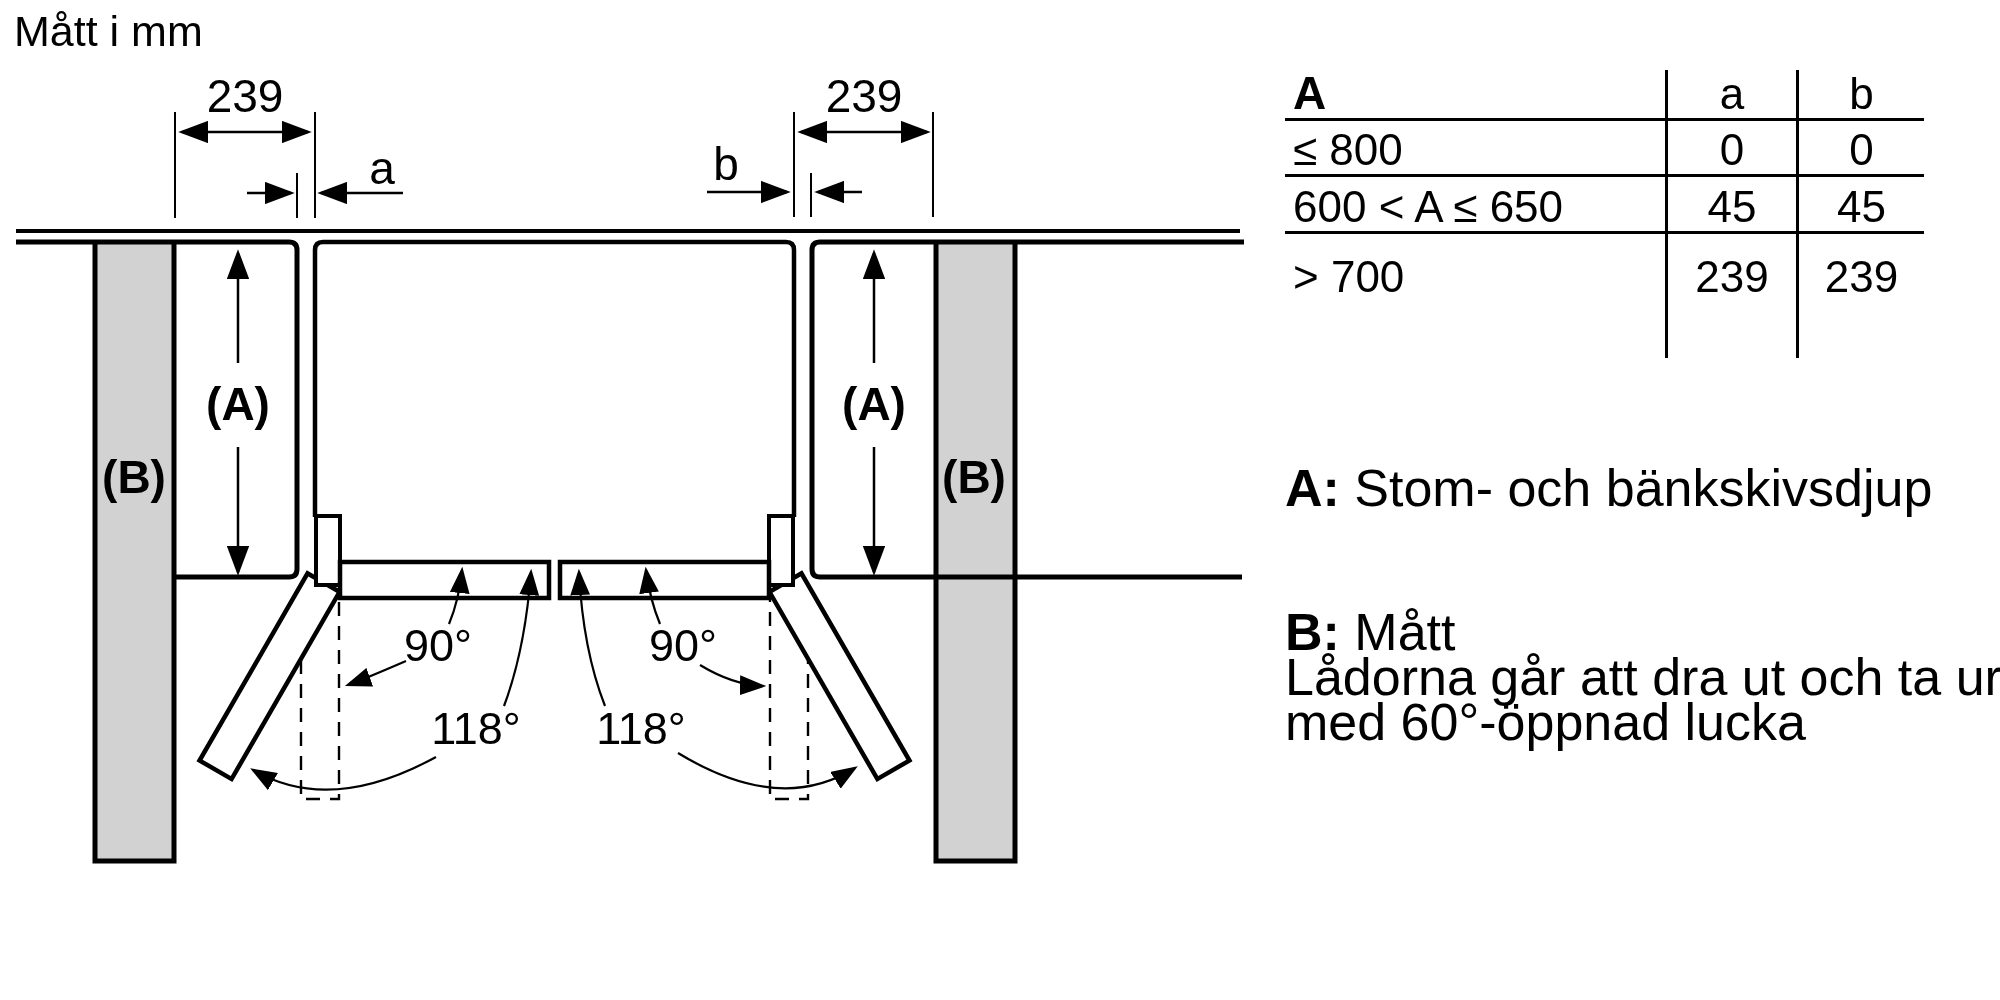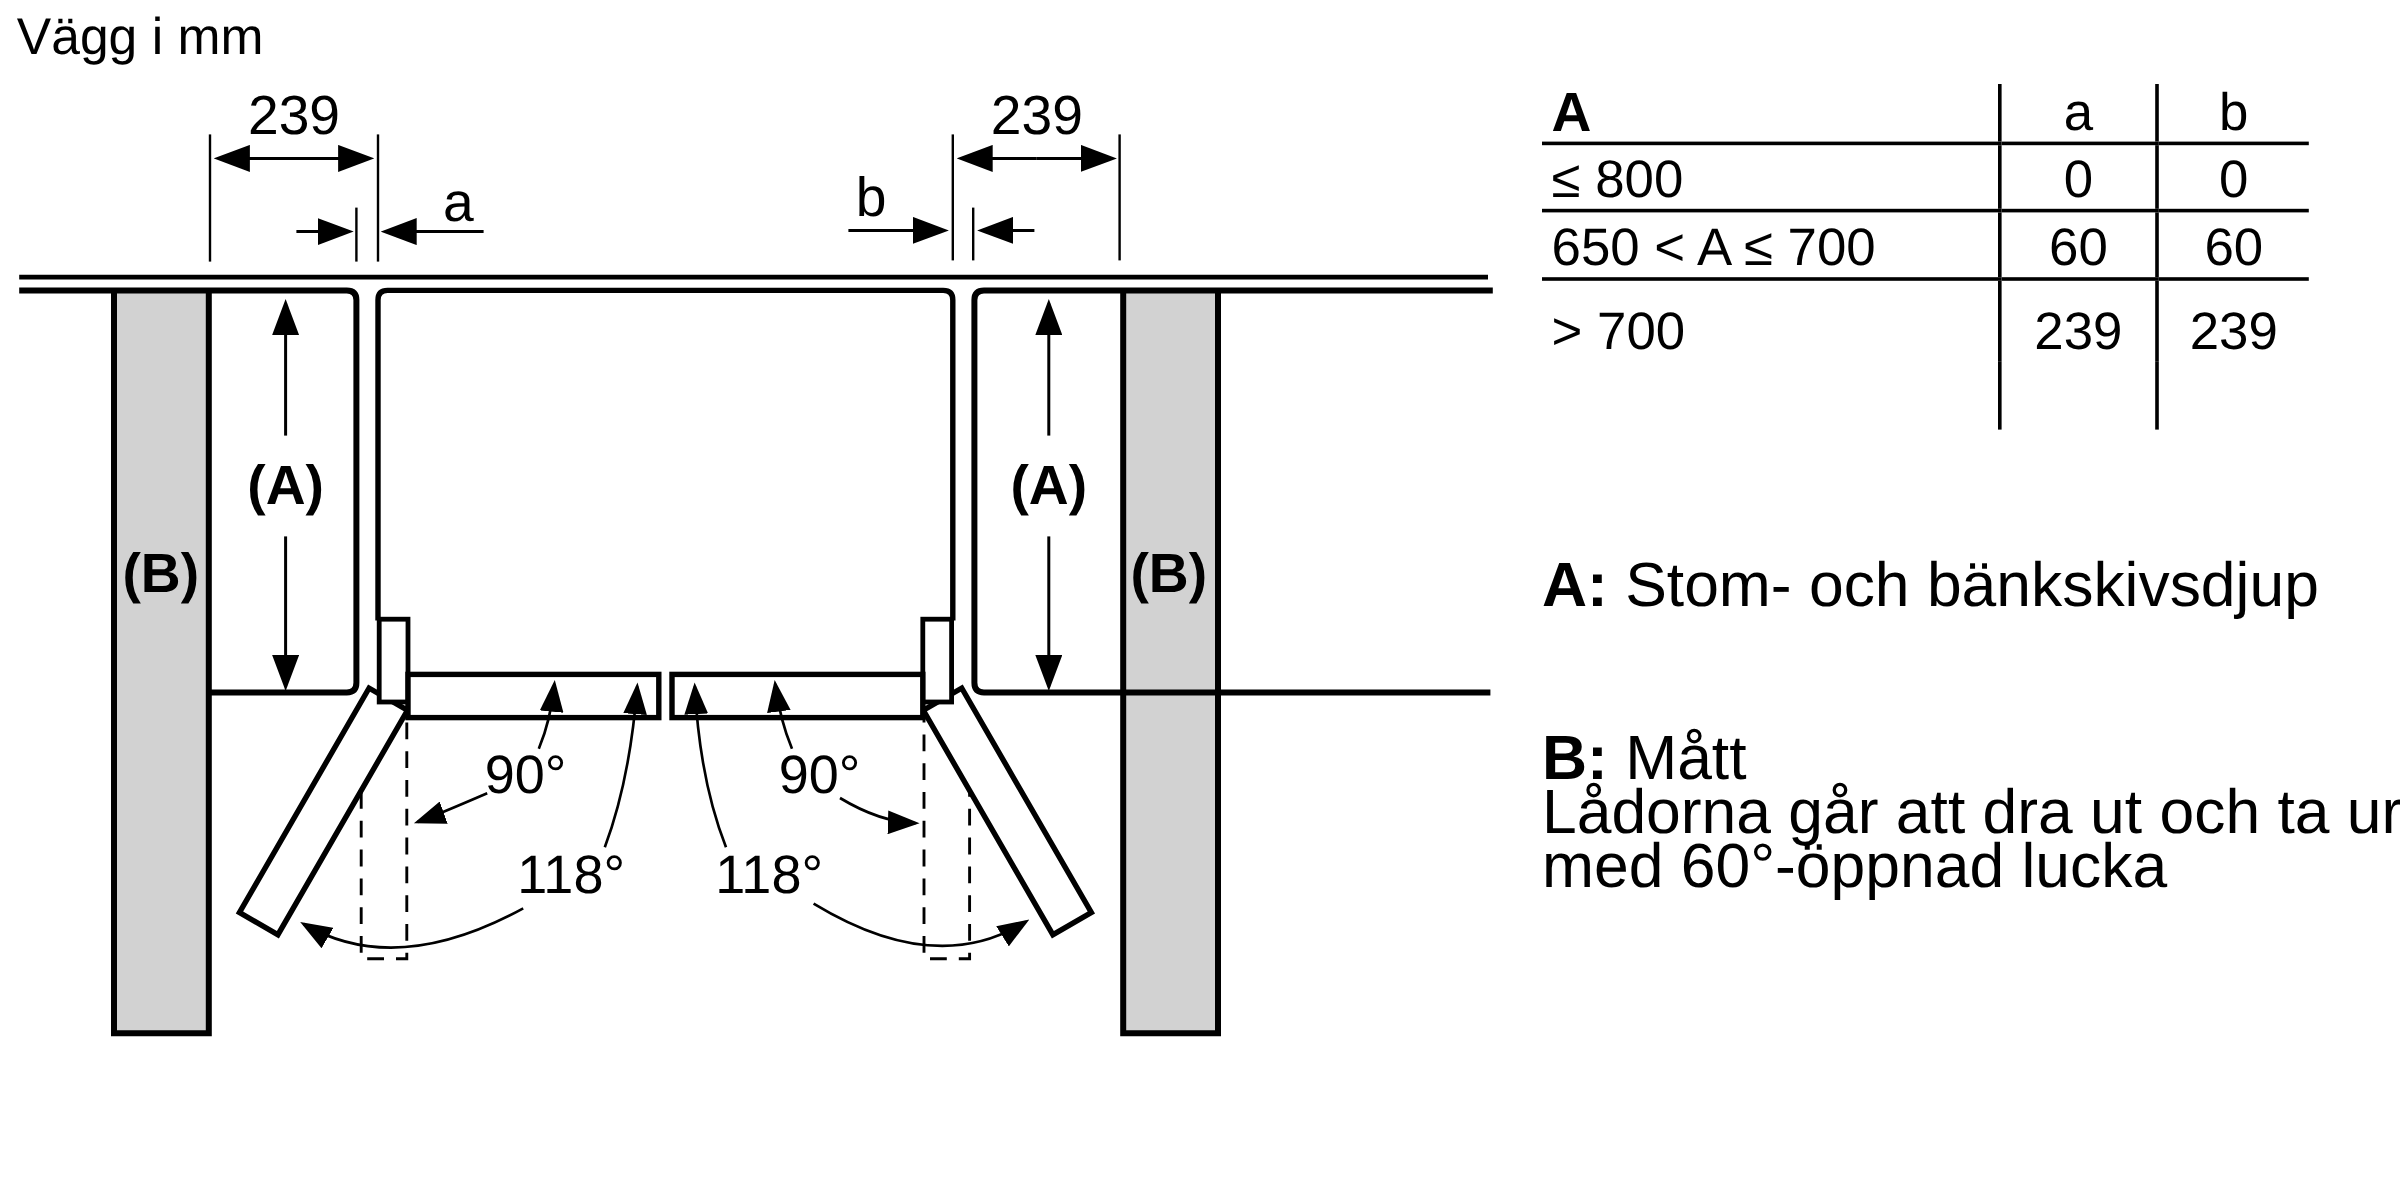--- a/index.html
+++ b/index.html
@@ -38,21 +38,21 @@
   .panel-table .hdrA{font-weight:bold;font-size:46px;}
 
   .note{position:absolute;left:1285px;font-size:52px;line-height:45px;white-space:nowrap;}
   .note b{font-weight:bold;}
   #note-a{top:466px;}
   #note-b{top:610px;}
 </style>
 </head>
 <body>
 
-<div class="title">Vägg i mm</div>
+<div class="title">Mått i mm</div>
 
 <svg id="diagram-svg" width="1260" height="1000" viewBox="0 0 1260 1000">
   <defs>
     <marker id="ah" viewBox="0 0 12 9" refX="10.5" refY="4.5" markerWidth="12" markerHeight="9" orient="auto" markerUnits="strokeWidth">
       <path d="M0,0 L12,4.5 L0,9 Z" fill="#000"></path>
     </marker>
   </defs>
 
   <path d="M95,242 V861 H174 V242" fill="#d2d2d2" stroke="#000" stroke-width="5"></path>
   <path d="M936,242 V861 H1015 V242" fill="#d2d2d2" stroke="#000" stroke-width="5"></path>
@@ -140,23 +140,23 @@
     <td class="c0 hdrA">A</td>
     <td class="c1">a</td>
     <td class="c2">b</td>
   </tr>
   <tr class="hline" style="height:56px">
     <td class="c0">≤ 800</td>
     <td class="c1">0</td>
     <td class="c2">0</td>
   </tr>
   <tr class="hline" style="height:57px">
-    <td class="c0">650 &lt; A ≤ 700</td>
-    <td class="c1">60</td>
-    <td class="c2">60</td>
+    <td class="c0">600 &lt; A ≤ 650</td>
+    <td class="c1">45</td>
+    <td class="c2">45</td>
   </tr>
   <tr style="height:68px">
     <td class="c0">&gt; 700</td>
     <td class="c1">239</td>
     <td class="c2">239</td>
   </tr>
   <tr style="height:57px">
     <td class="c0"></td>
     <td class="c1" style="height:0"></td>
     <td class="c2" style="height:0"></td>

